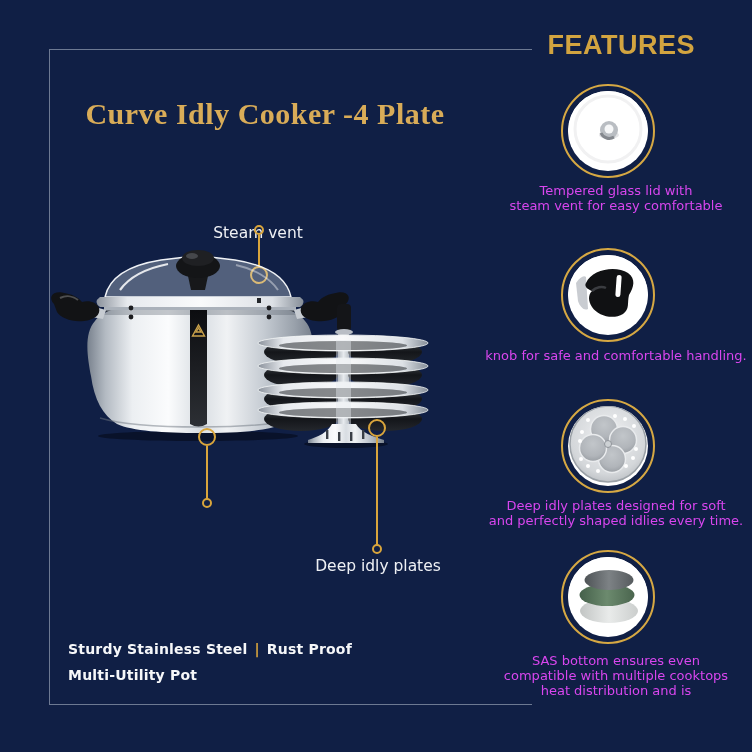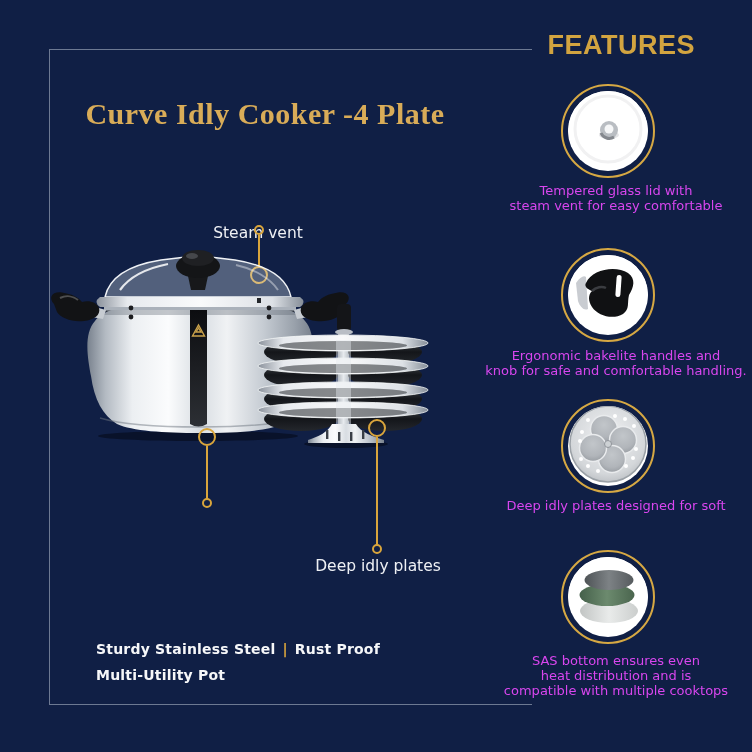--- a/index.html
+++ b/index.html
@@ -22,21 +22,21 @@
     font-family:"Liberation Serif","DejaVu Serif",serif;
     font-weight:bold;font-size:30px;letter-spacing:.5px;
     color:#d9ac58;
   }
   
   .c-label{font-size:15.5px;color:#eef0f4;text-align:center;line-height:20px;white-space:nowrap;}
   .c-dot{width:10px;height:10px;border:2px solid #d9a53c;border-radius:50%;box-sizing:border-box;}
   .c-ring{width:18px;height:18px;border:2px solid #d9a53c;border-radius:50%;box-sizing:border-box;}
   .c-line{width:2px;background:#d9a53c;}
   
-  .foot{left:68px;font-size:14px;font-weight:bold;color:#f6f7f9;letter-spacing:.2px;white-space:nowrap;margin-left:28px;}
+  .foot{left:68px;font-size:14px;font-weight:bold;color:#f6f7f9;letter-spacing:.2px;white-space:nowrap;}
   .foot .sep{color:#d9a53c;padding:0 7px;font-weight:bold;}
   
   .feat-head{
     left:540px;top:30px;width:155px;text-align:right;
     font-size:27px;font-weight:bold;letter-spacing:.5px;
     font-family:"Liberation Sans","DejaVu Sans",sans-serif;
     color:#d2a440;white-space:nowrap;
   }
   .feat-circle{
     width:94px;height:94px;border:2px solid #d6a843;border-radius:50%;
@@ -244,21 +244,20 @@
         <path d="M8,30 C12,24 16,22 18,24 L20,56 C16,58 12,54 10,48 Z" fill="#c9ccd1"></path>
         <path d="M18,30 C24,16 48,12 60,20 C68,26 66,34 61,42 C59,50 62,56 55,61
                  C45,67 30,63 24,54 C20,48 20,42 24,38 C19,36 16,33 18,30 Z" fill="#101113"></path>
         <path d="M24,38 C28,34 34,33 38,35" fill="none" stroke="#3a3c40" stroke-width="2.5"></path>
         <rect x="48" y="22" width="5" height="22" rx="2.5" fill="#ffffff" transform="rotate(4 50 33)"></rect>
       </svg>
     </span>
   </div>
 </div>
 <div class="abs feat-text" style="top:348px;">
-  <div>Ergonomic bakelite handles and</div>
   <div>knob for safe and comfortable handling.</div>
 </div>
 
 <div class="abs feat-circle" style="top:399px;">
   <div class="feat-disc">
     <span>
       <svg width="80" height="80" viewBox="0 0 80 80">
         <defs>
           <radialGradient id="gDisc" cx=".5" cy=".4" r=".7">
             <stop offset="0" stop-color="#f0f1f3"></stop>
@@ -290,20 +289,21 @@
           <circle cx="57" cy="15" r="2"></circle>
             <circle cx="47" cy="12" r="2"></circle>
             <circle cx="20" cy="16" r="2"></circle>
         </g>
       </svg>
     </span>
   </div>
 </div>
 <div class="abs feat-text" style="top:498px;">
   <div>Deep idly plates designed for soft</div>
+  <div>and perfectly shaped idlies every time.</div>
 </div>
 
 <div class="abs feat-circle" style="top:550px;">
   <div class="feat-disc">
     <span>
       <svg width="80" height="80" viewBox="0 0 80 80">
         <defs>
           <linearGradient id="gL1" x1="0" y1="0" x2="1" y2="0">
             <stop offset="0" stop-color="#4e5356"></stop>
               <stop offset=".5" stop-color="#7d8285"></stop>
@@ -323,15 +323,15 @@
         <circle cx="40" cy="40" r="40" fill="#ffffff"></circle>
         <ellipse cx="41" cy="56" rx="29" ry="12" fill="url(#gL3)"></ellipse>
         <ellipse cx="39" cy="40" rx="27.5" ry="11" fill="url(#gL2)"></ellipse>
         <ellipse cx="41" cy="25" rx="24.5" ry="10" fill="url(#gL1)"></ellipse>
       </svg>
     </span>
   </div>
 </div>
 <div class="abs feat-text" style="top:646px;margin-top:7px;">
   <div>SAS bottom ensures even</div>
+  <div>compatible with multiple cooktops</div>
   <div>heat distribution and is</div>
-  <div>compatible with multiple cooktops</div>
 </div>
 
 </body></html>

